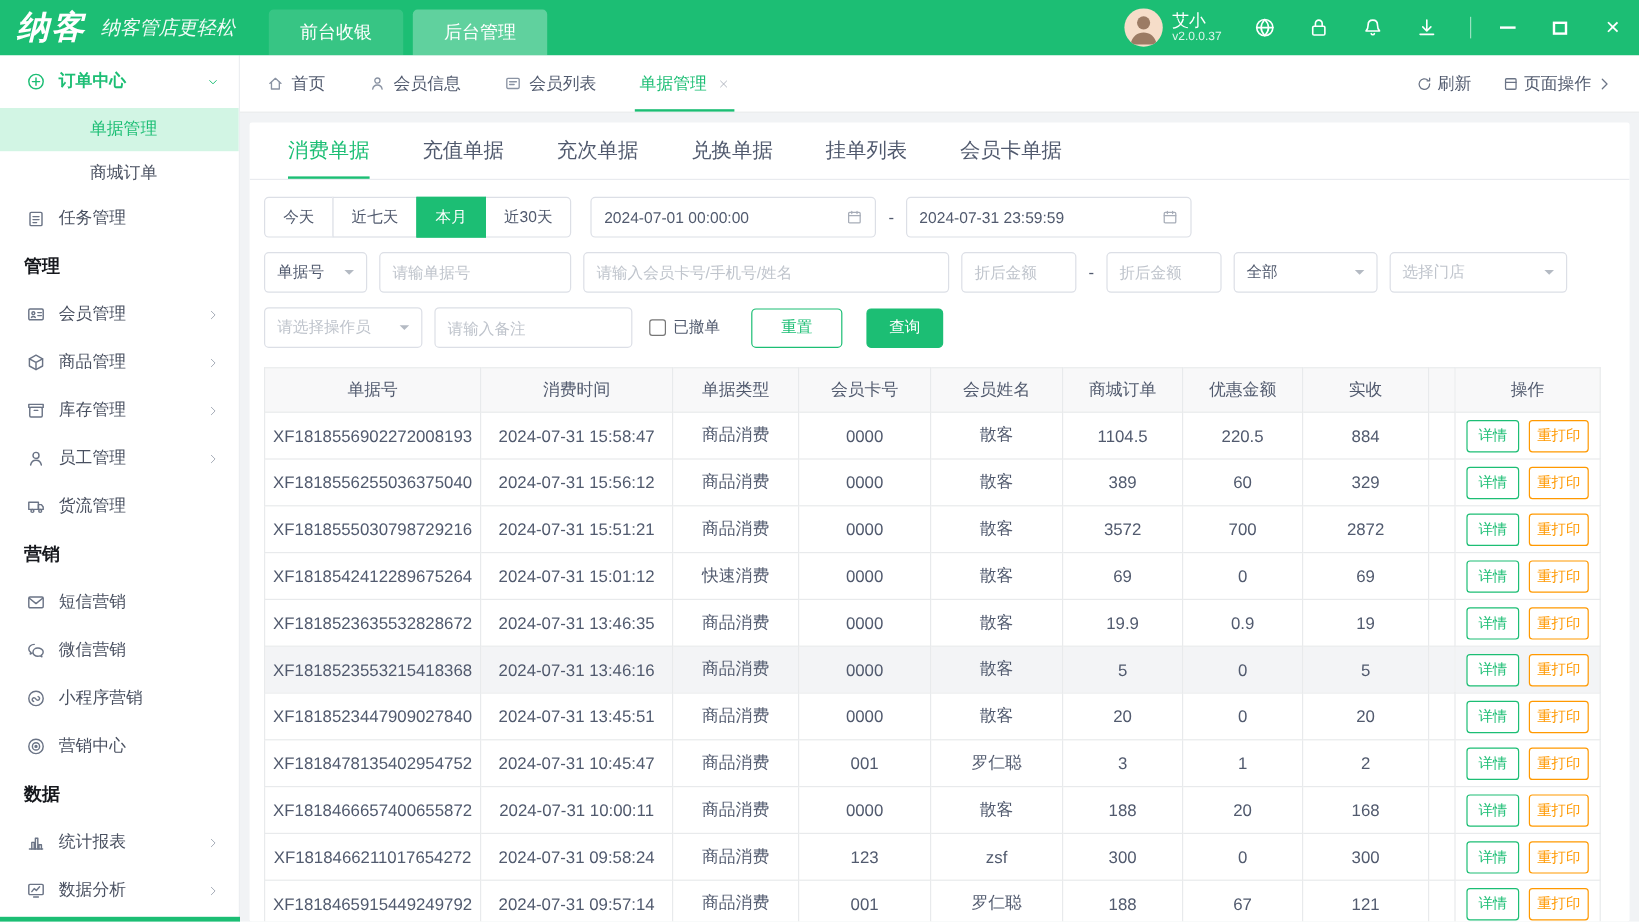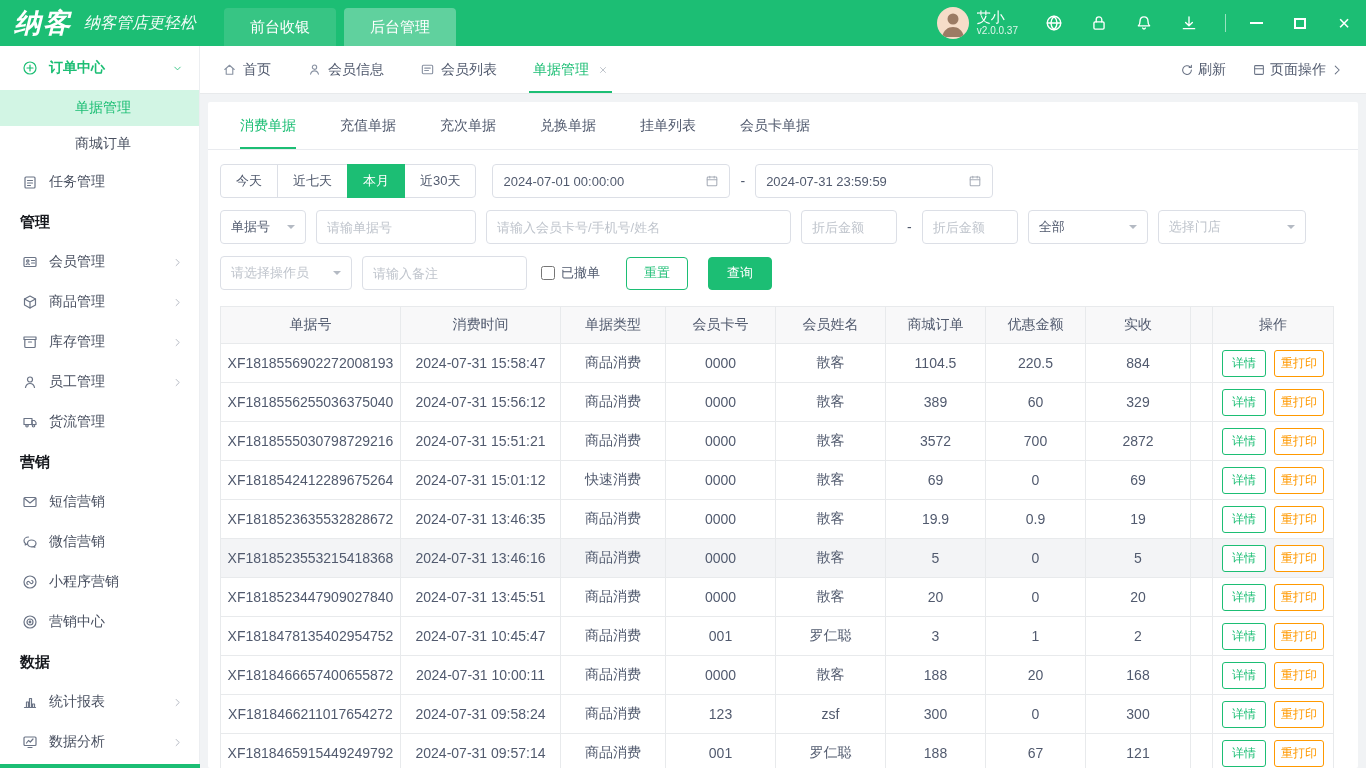--- a/index.html
+++ b/index.html
@@ -57,21 +57,21 @@
   .ptab.active::after{content:'';position:absolute;left:-4px;right:-4px;bottom:0;height:2px;background:var(--green);}
   .ptab .close{color:#aab0ba;font-size:10px;margin-left:3px;}
   .strip-right{margin-left:auto;display:flex;align-items:center;font-size:14px;color:#515a6e;}
   .refresh,.pageops{display:flex;align-items:center;gap:4px;cursor:pointer;}
   .pageops{margin-left:26px;}
   .strip-right .ico{font-size:14px;color:#6b7486;}
   .chev{font-size:11px;color:#8a93a3;}
 
   .card{margin:8px 8px 0 8px;background:#fff;border-radius:2px;height:calc(100% - 56px);overflow:hidden;}
   .doc-tabs{display:flex;gap:44px;padding:0 32px;height:48px;border-bottom:1px solid #e9ebef;}
-  .doc-tab{display:flex;align-items:center;height:100%;position:relative;color:#515a6e;cursor:pointer;font-size:14px;white-space:nowrap;}
+  .doc-tab{display:flex;align-items:center;height:100%;position:relative;color:#515a6e;cursor:pointer;font-size:17px;white-space:nowrap;}
   .doc-tab.active{color:var(--green);}
   .doc-tab.active::after{content:'';position:absolute;left:0;right:0;bottom:0;height:2px;background:var(--green);}
 
   .filters{padding:14px 12px 2px 12px;}
   .frow{display:flex;align-items:center;margin-bottom:12px;}
   .frow>*{margin-right:10px;}
   .quick-group{display:flex;margin-right:16px;}
   .qbtn{height:34px;padding:0 15px;background:#fff;border:1px solid var(--border);margin-left:-1px;font-size:13px;color:#515a6e;cursor:pointer;}
   .qbtn:first-child{border-radius:4px 0 0 4px;margin-left:0;}
   .qbtn:last-child{border-radius:0 4px 4px 0;}
@@ -80,21 +80,21 @@
   .dinput .ico{color:#a7adb8;font-size:14px;}
   .dash{color:#515a6e;}
   .sel{height:34px;border:1px solid var(--border);border-radius:4px;display:flex;align-items:center;justify-content:space-between;padding:0 10px;font-size:13px;color:#515a6e;cursor:pointer;background:#fff;}
   .sel.ph .sel-val{color:var(--ph);}
   .caret{width:0;height:0;border:4px solid transparent;border-top-color:#b4bac3;margin-top:4px;margin-left:8px;}
   .inp{height:34px;border:1px solid var(--border);border-radius:4px;padding:0 10px;font-size:13px;color:#515a6e;outline:none;background:#fff;}
   .inp::placeholder{color:var(--ph);}
   .w86{width:86px;}.w160{width:160px;}.w305{width:305px;}.w96{width:96px;}.w120{width:120px;}.w148{width:148px;}.w132{width:132px;}.w165{width:165px;}
   .chk{display:flex;align-items:center;gap:6px;font-size:13px;color:#515a6e;cursor:pointer;margin-left:4px;}
   .chk input{width:14px;height:14px;accent-color:var(--green);cursor:pointer;}
-  .btn-reset{width:62px;height:33px;border:1px solid var(--green);color:var(--green);background:#fff;border-radius:4px;font-size:13px;cursor:pointer;margin-left:16px;}
+  .btn-reset{width:76px;height:33px;border:1px solid var(--green);color:var(--green);background:#fff;border-radius:4px;font-size:13px;cursor:pointer;margin-left:16px;}
   .btn-search{width:64px;height:33px;background:var(--green);border:1px solid var(--green);color:#fff;border-radius:4px;font-size:13px;cursor:pointer;margin-left:10px;}
 
   
   .tablewrap{padding:2px 12px 12px 12px;}
   table{border-collapse:collapse;table-layout:fixed;width:1113px;border:1px solid var(--tborder);}
   th,td{border:1px solid var(--tborder);text-align:center;font-size:14px;color:#515a6e;overflow:hidden;white-space:nowrap;}
   th{background:#f8f8f9;height:37px;font-weight:400;}
   td{height:39px;}
   tr.hl td{background:#f3f4f6;}
   .c0{width:180px;}.c1{width:160px;}.c2{width:105px;}.c3{width:110px;}.c4{width:110px;}

